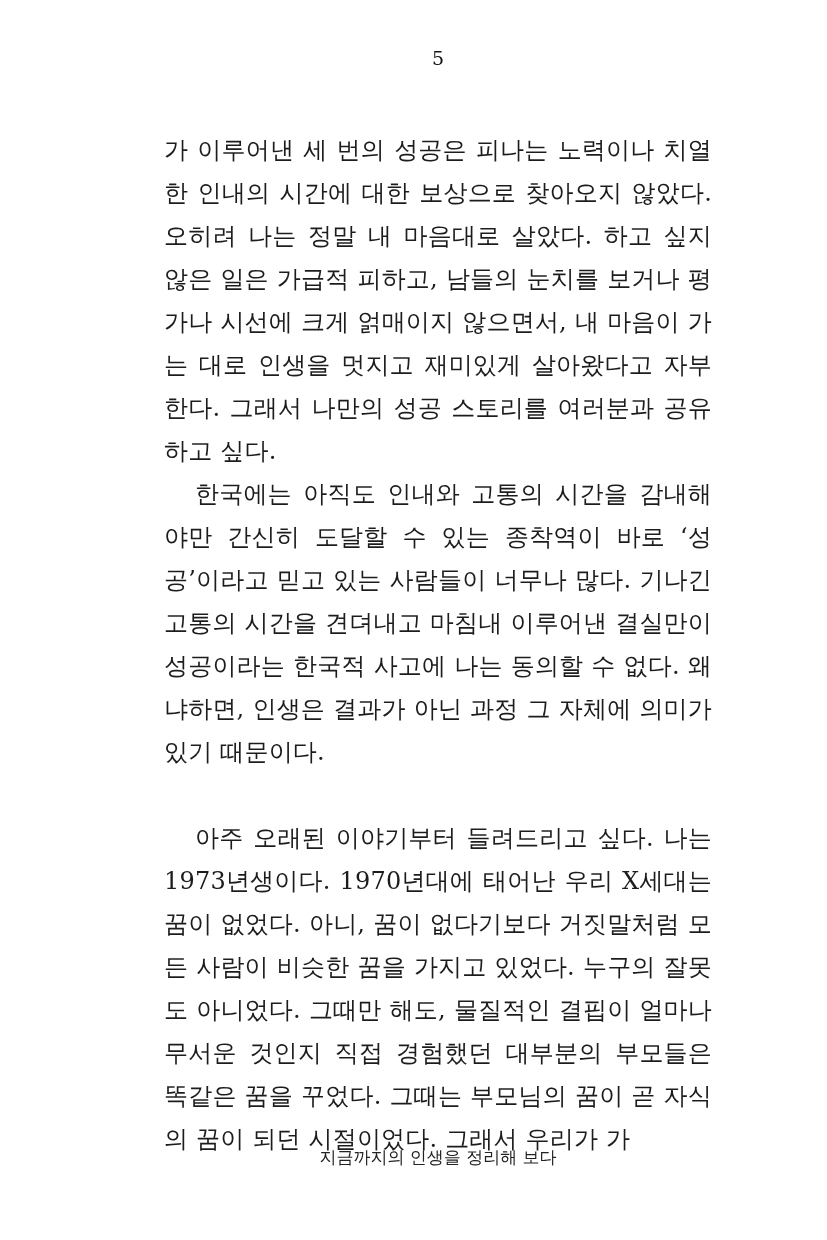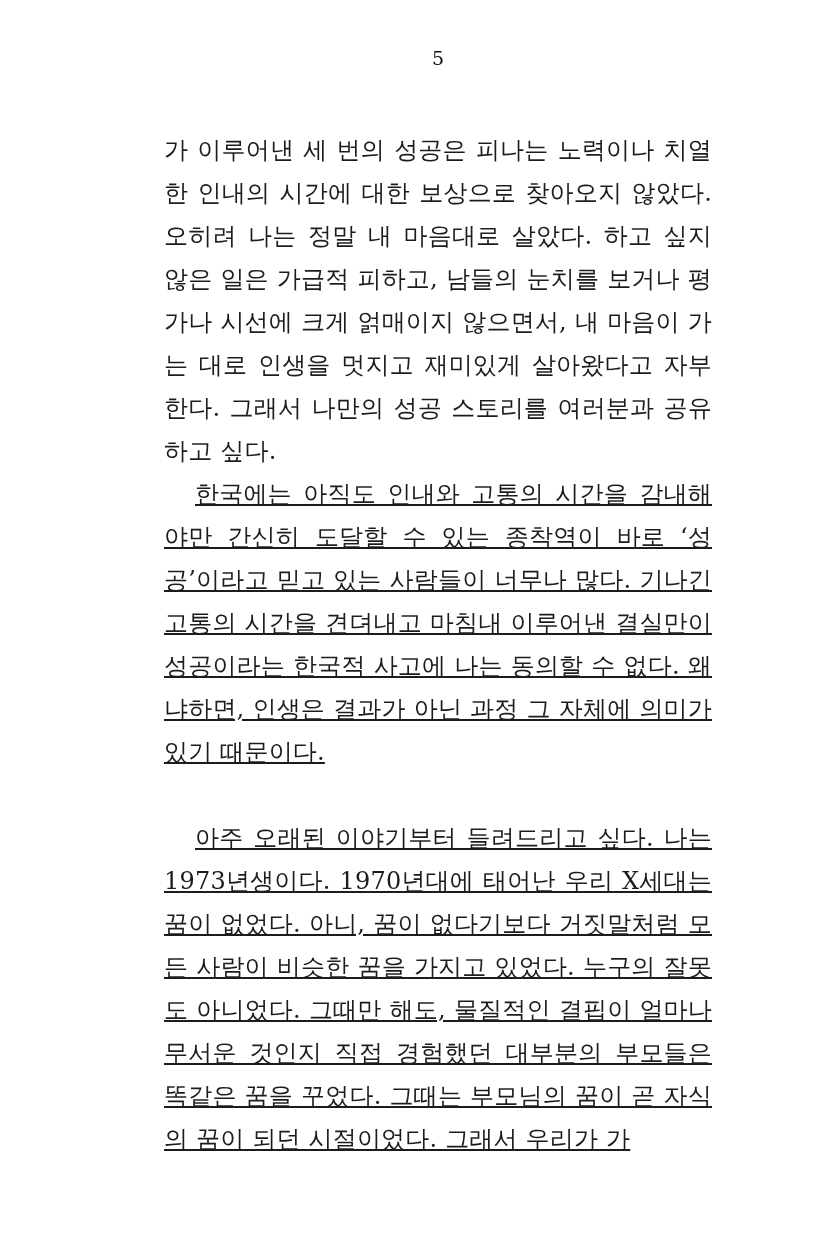--- a/index.html
+++ b/index.html
@@ -35,21 +35,20 @@
     line-height: 43px;
     text-align: justify;
     letter-spacing: 0.2px;
   }
   .body-text p {
     margin: 0;
     padding: 0;
   }
   .body-text p.indent {
     text-indent: 31px;
-    text-decoration: underline;
   }
   .body-text p.section-break {
     margin-top: 43px;
   }
   .running-footer {
     position: absolute;
     top: 1146px;
     left: 164px;
     width: 548px;
     text-align: center;
@@ -63,13 +62,14 @@
 
 <div class="page">
   <div class="page-number">5</div>
 
   <div class="body-text">
       <p class="">가 이루어낸 세 번의 성공은 피나는 노력이나 치열한 인내의 시간에 대한 보상으로 찾아오지 않았다. 오히려 나는 정말 내 마음대로 살았다. 하고 싶지 않은 일은 가급적 피하고, 남들의 눈치를 보거나 평가나 시선에 크게 얽매이지 않으면서, 내 마음이 가는 대로 인생을 멋지고 재미있게 살아왔다고 자부한다. 그래서 나만의 성공 스토리를 여러분과 공유하고 싶다.</p>
       <p class="indent">한국에는 아직도 인내와 고통의 시간을 감내해야만 간신히 도달할 수 있는 종착역이 바로 ‘성공’이라고 믿고 있는 사람들이 너무나 많다. 기나긴 고통의 시간을 견뎌내고 마침내 이루어낸 결실만이 성공이라는 한국적 사고에 나는 동의할 수 없다. 왜냐하면, 인생은 결과가 아닌 과정 그 자체에 의미가 있기 때문이다.</p>
       <p class="indent section-break">아주 오래된 이야기부터 들려드리고 싶다. 나는 1973년생이다. 1970년대에 태어난 우리 X세대는 꿈이 없었다. 아니, 꿈이 없다기보다 거짓말처럼 모든 사람이 비슷한 꿈을 가지고 있었다. 누구의 잘못도 아니었다. 그때만 해도, 물질적인 결핍이 얼마나 무서운 것인지 직접 경험했던 대부분의 부모들은 똑같은 꿈을 꾸었다. 그때는 부모님의 꿈이 곧 자식의 꿈이 되던 시절이었다. 그래서 우리가 가</p>
     </div>
 
+  <div class="running-footer">지금까지의 인생을 정리해 보다</div>
 </div>
 
 </body></html>

